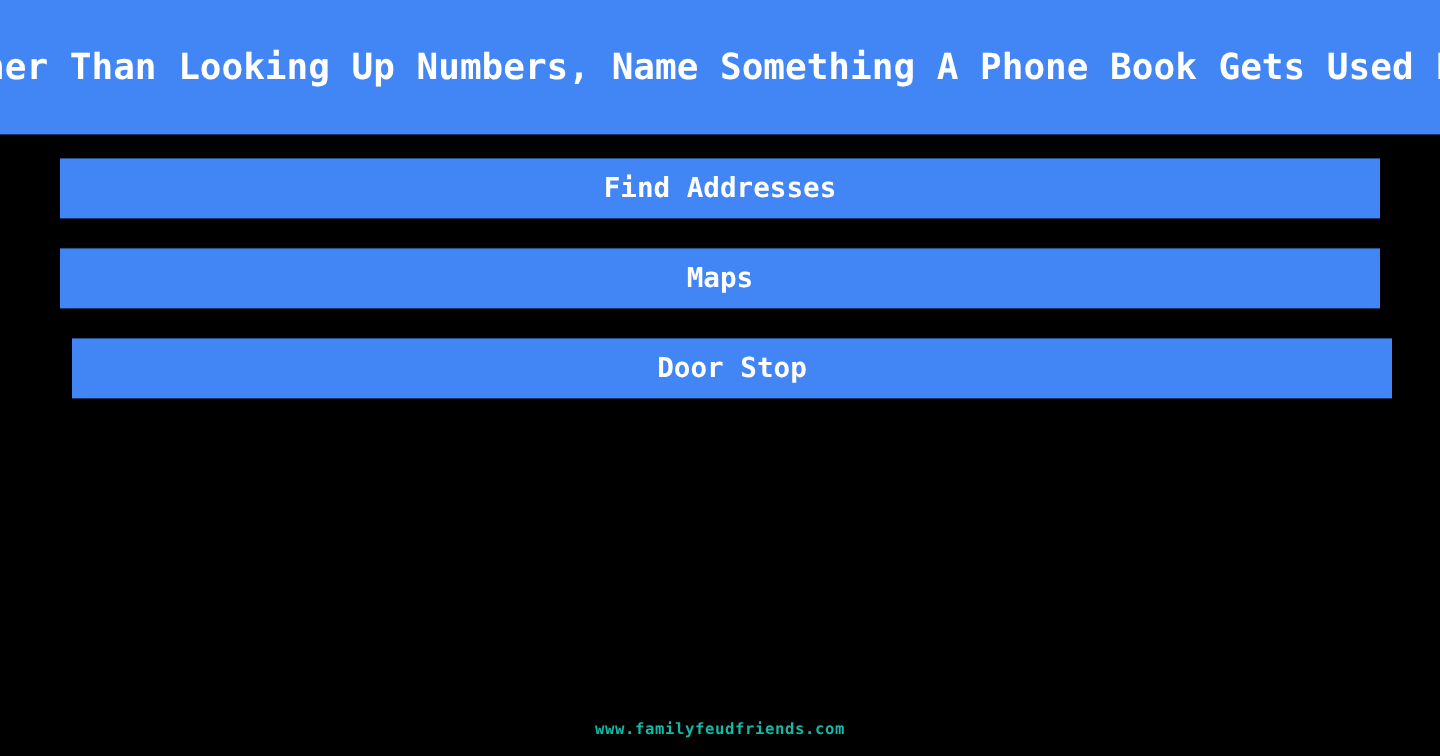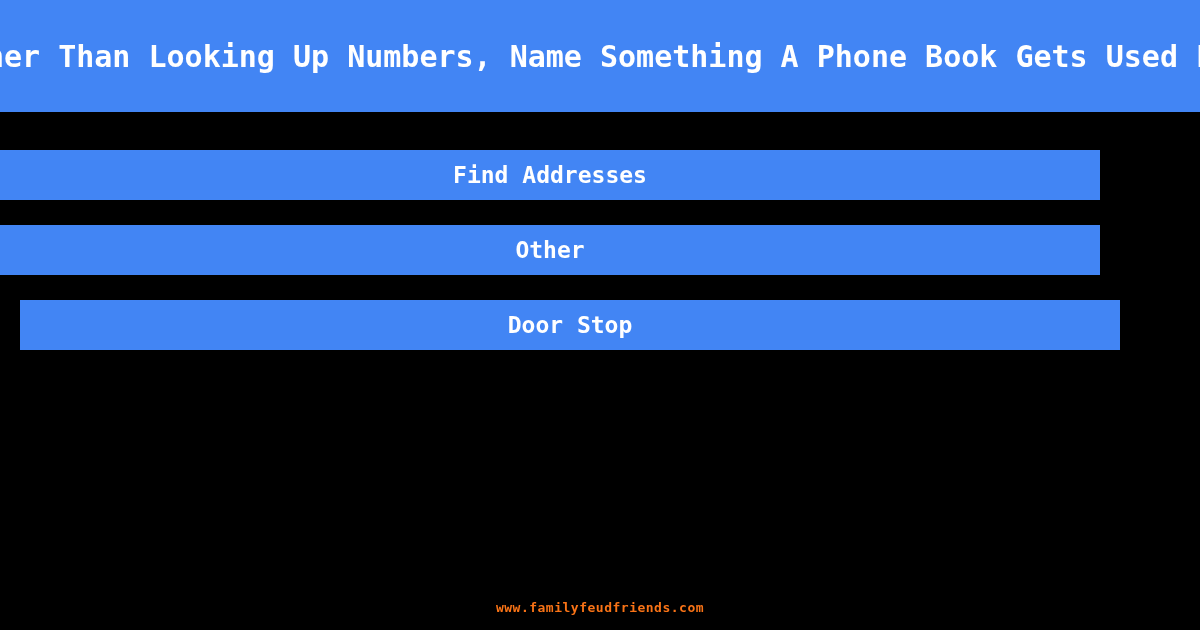--- a/index.html
+++ b/index.html
@@ -42,23 +42,24 @@
     font-weight: bold;
     line-height: 1.1;
     letter-spacing: 0px;
     text-align: center;
     white-space: nowrap;
   }
 
   
   .answers {
     flex: 0 0 auto;
-    padding-top: 38px;
+    padding-top: 20px;
     display: flex;
     flex-direction: column;
+    align-items: center;
   }
   .answer-row {
     width: 1100px;
     height: 50px;
     background: #4285f4;
     margin-bottom: 25px;
     display: flex;
     align-items: center;
     justify-content: center;
     box-sizing: border-box;
@@ -79,21 +80,21 @@
 
   
   .footer {
     position: absolute;
     left: 0;
     bottom: 14px;
     width: 1200px;
     text-align: center;
   }
   .footer-link {
-    color: #f97316;
+    color: #14b8a6;
     font-family: "DejaVu Sans Mono", "Liberation Mono", monospace;
     font-size: 13px;
     font-weight: bold;
     letter-spacing: 0.5px;
     text-decoration: none;
   }
 </style>
 </head>
 <body>
 
@@ -104,21 +105,21 @@
   </div>
 
   <div class="answers">
 
     <div class="answer-row">
       <span class="answer-text">Find Addresses</span>
     </div>
 
 
     <div class="answer-row">
-      <span class="answer-text">Other</span>
+      <span class="answer-text">Maps</span>
     </div>
 
     <div class="answer-row">
       <span class="answer-text">Door Stop</span>
     </div>
 
   </div>
 
   <div class="footer">
     <a class="footer-link" href="#">www.familyfeudfriends.com</a>

